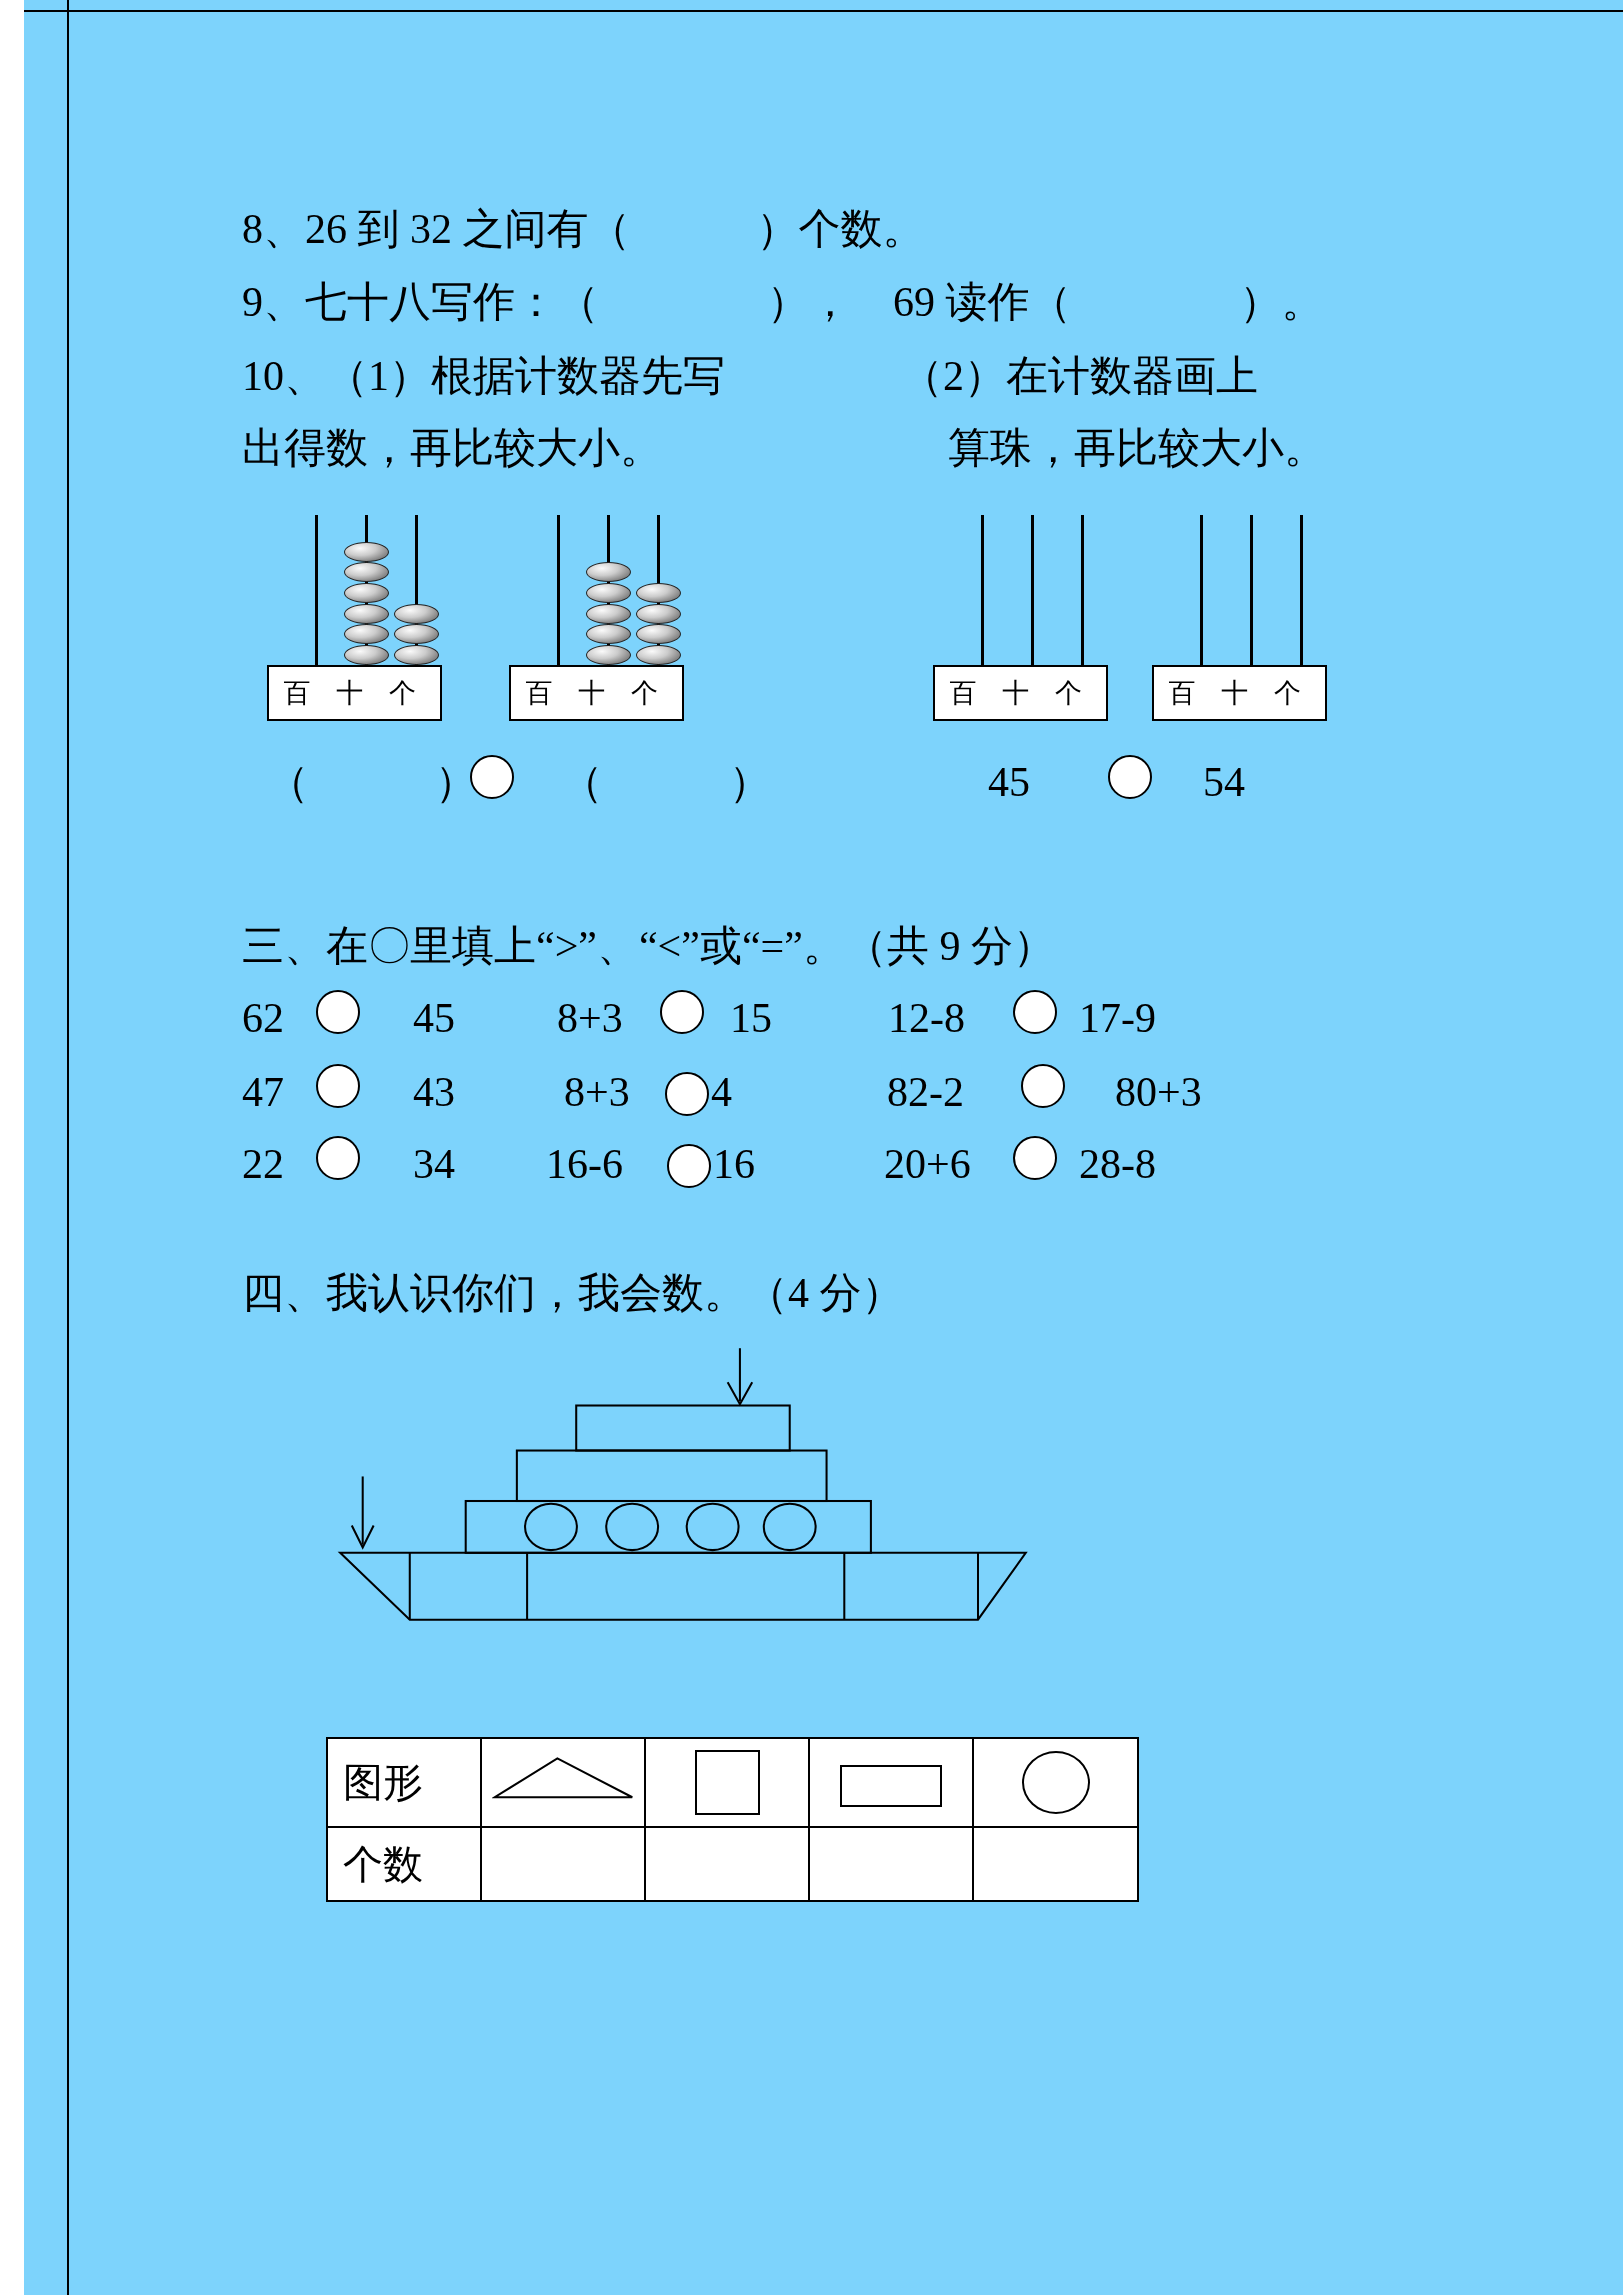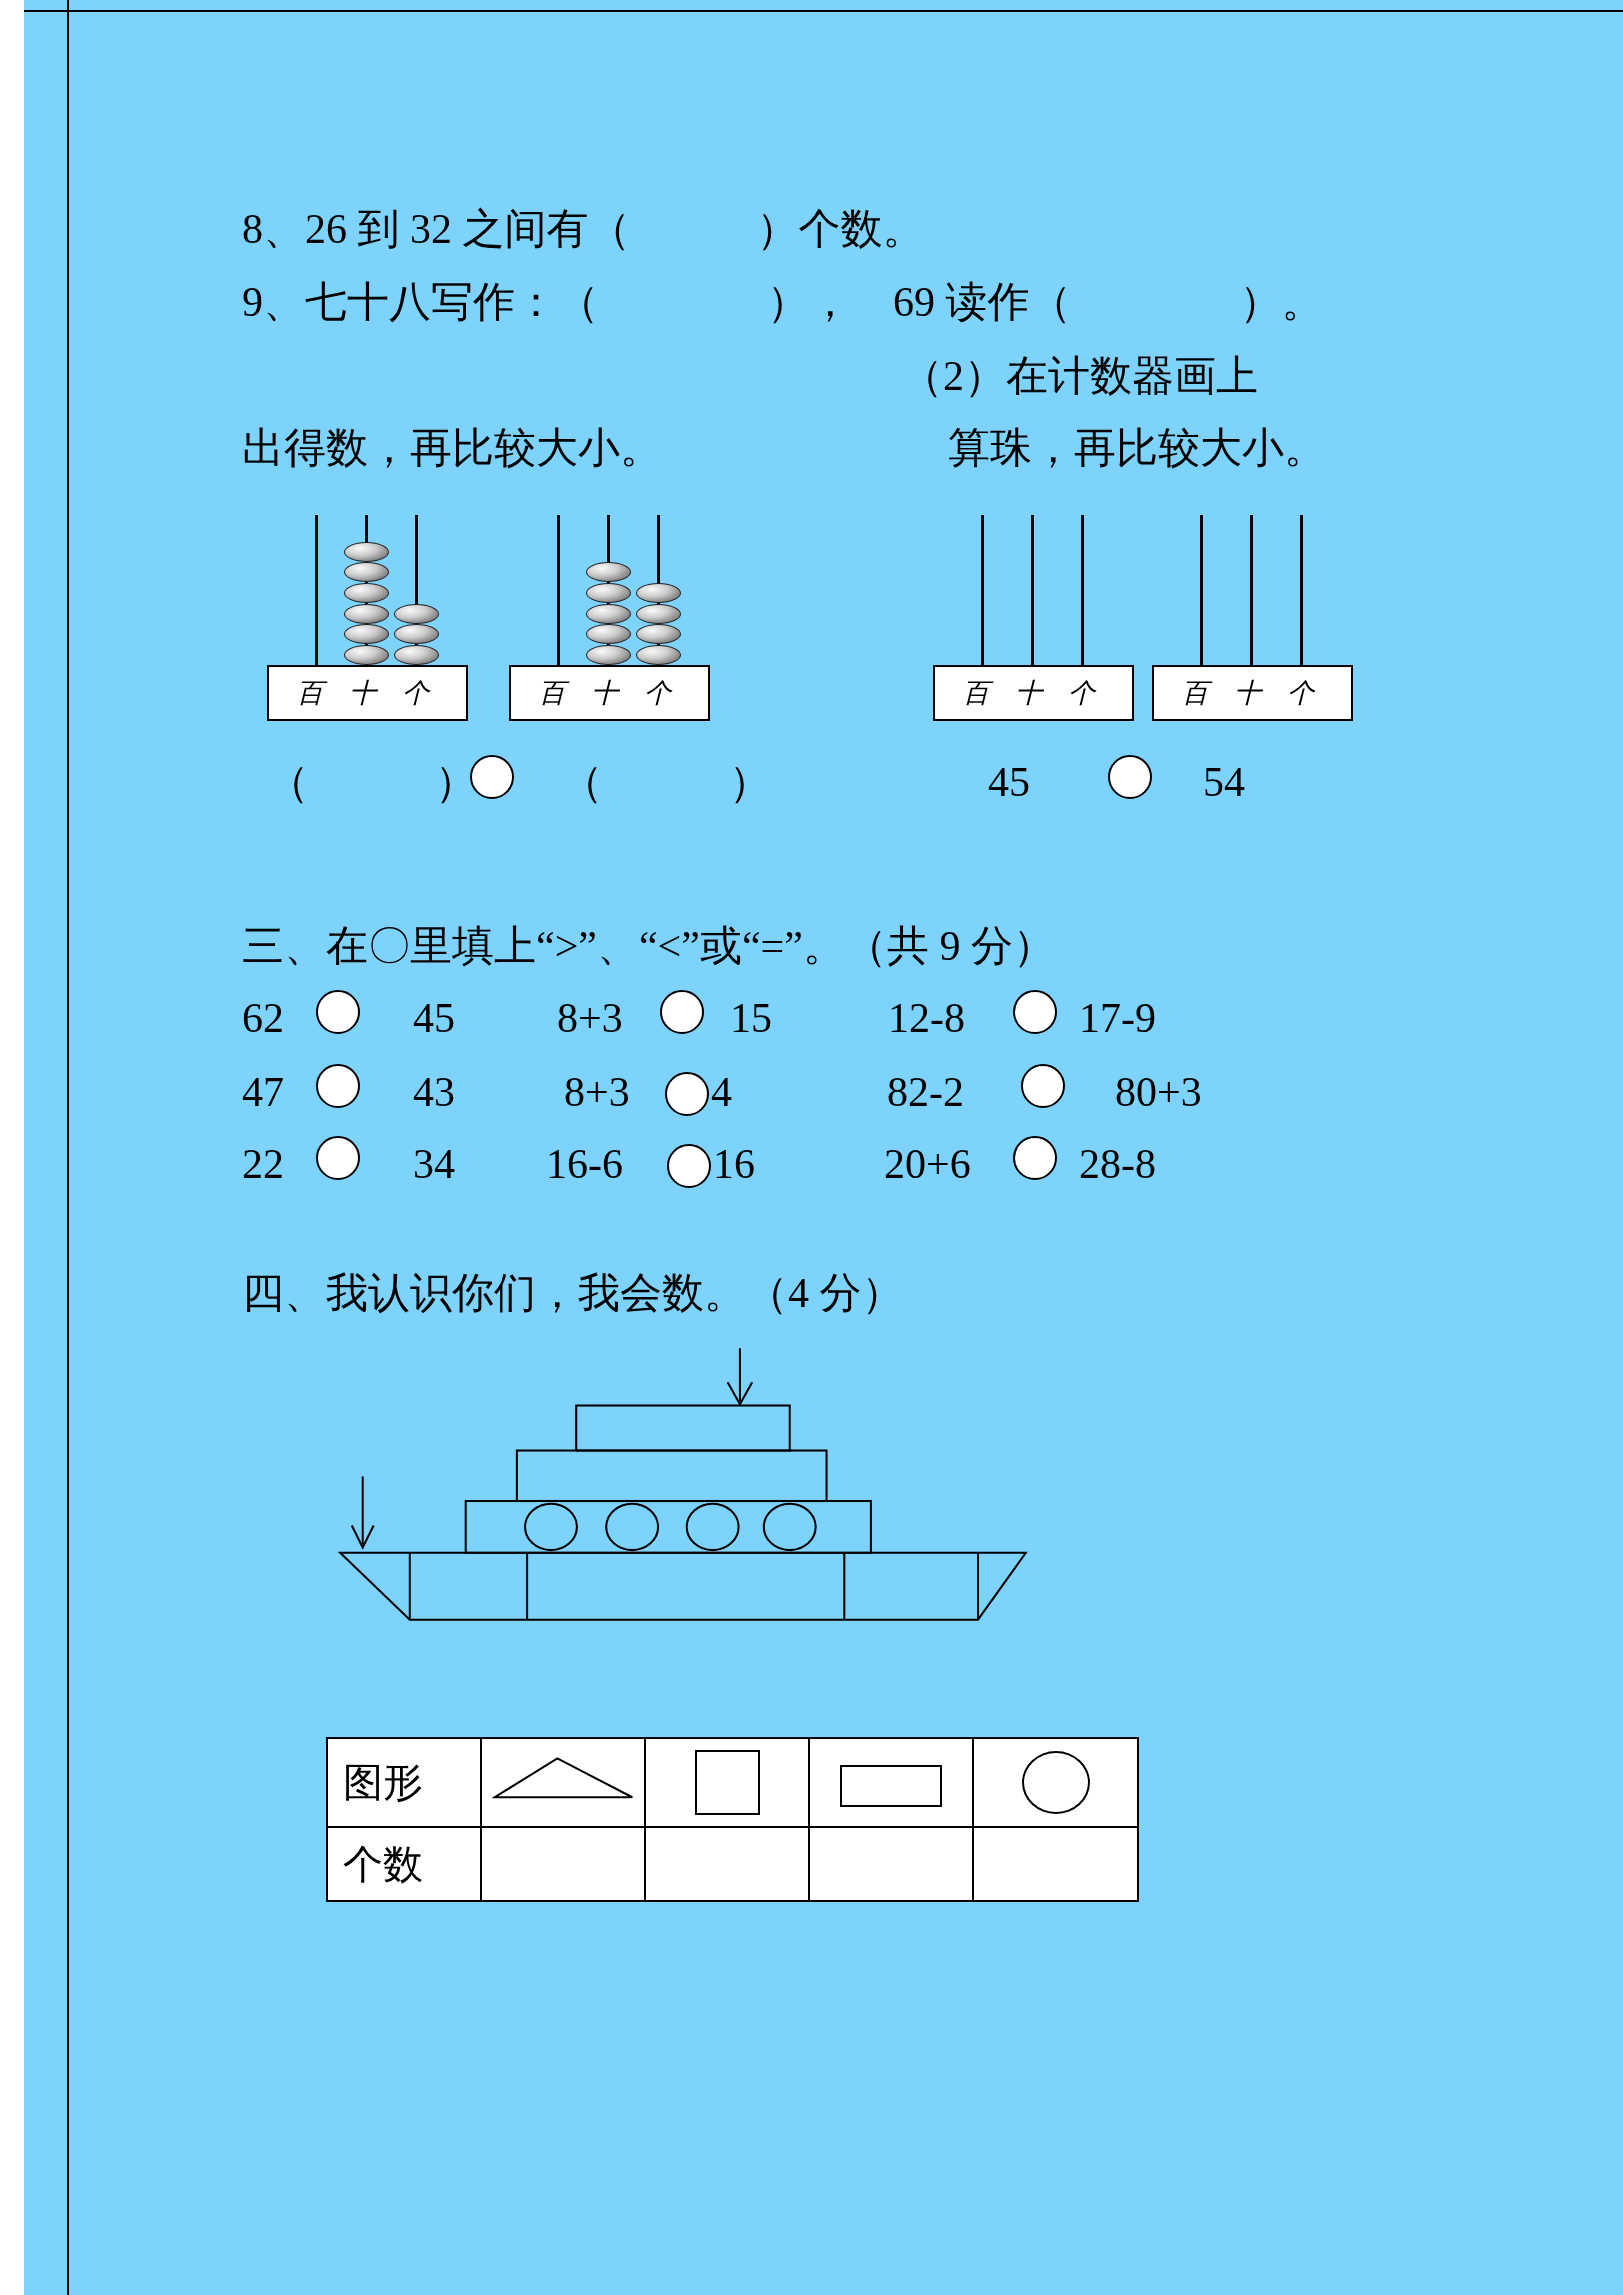--- a/index.html
+++ b/index.html
@@ -74,32 +74,31 @@
     border-radius: 50%;
     border: 1.4px solid #222;
     box-sizing: border-box;
     background: radial-gradient(ellipse at 35% 30%, #fafafa, #cccccc 40%, #8a8a8a 72%, #585858);
     margin-top: 0.7px;
   }
   .counter .digitbox {
     position: absolute;
     left: 0;
     bottom: 0;
-    width: 201px;
+    width: 175px;
     height: 56px;
     border: 2px solid #000;
     box-sizing: border-box;
     background: #fff;
     display: flex;
     align-items: center;
     justify-content: center;
     font-size: 27px;
     letter-spacing: 9.5px;
     white-space: nowrap;
-    font-style: italic;
   }
   .figure-svg {
     position: absolute;
     left: 293px;
     top: 1329px;
   }
   .figure-svg * {
     stroke: #000;
     stroke-width: 3;
     fill: none;
@@ -151,20 +150,21 @@
 </head>
 <body>
 
 <div class="page">
 
   <div class="border-top"></div>
   <div class="border-left"></div>
 
   <div class="txt" style="left:218px; top:205px">8、26 到 32 之间有（　　　）个数。</div>
   <div class="txt" style="left:218px; top:278px">9、七十八写作：（　　　　），　69 读作（　　　　）。</div>
+  <div class="txt" style="left:218px; top:352px">10、（1）根据计数器先写</div>
   <div class="txt" style="left:877px; top:352px">（2）在计数器画上</div>
   <div class="txt" style="left:924px; top:424px">算珠，再比较大小。</div>
   <div class="txt" style="left:218px; top:424px">出得数，再比较大小。</div>
 
   <div class="counter" style="left:243px; top:515px">
     <div class="rod" style="left:48px"></div>
     <div class="rod" style="left:98px"></div>
     <div class="rod" style="left:148px"></div>
     <div class="beads" style="left:77px">
         <div class="bead"></div>

